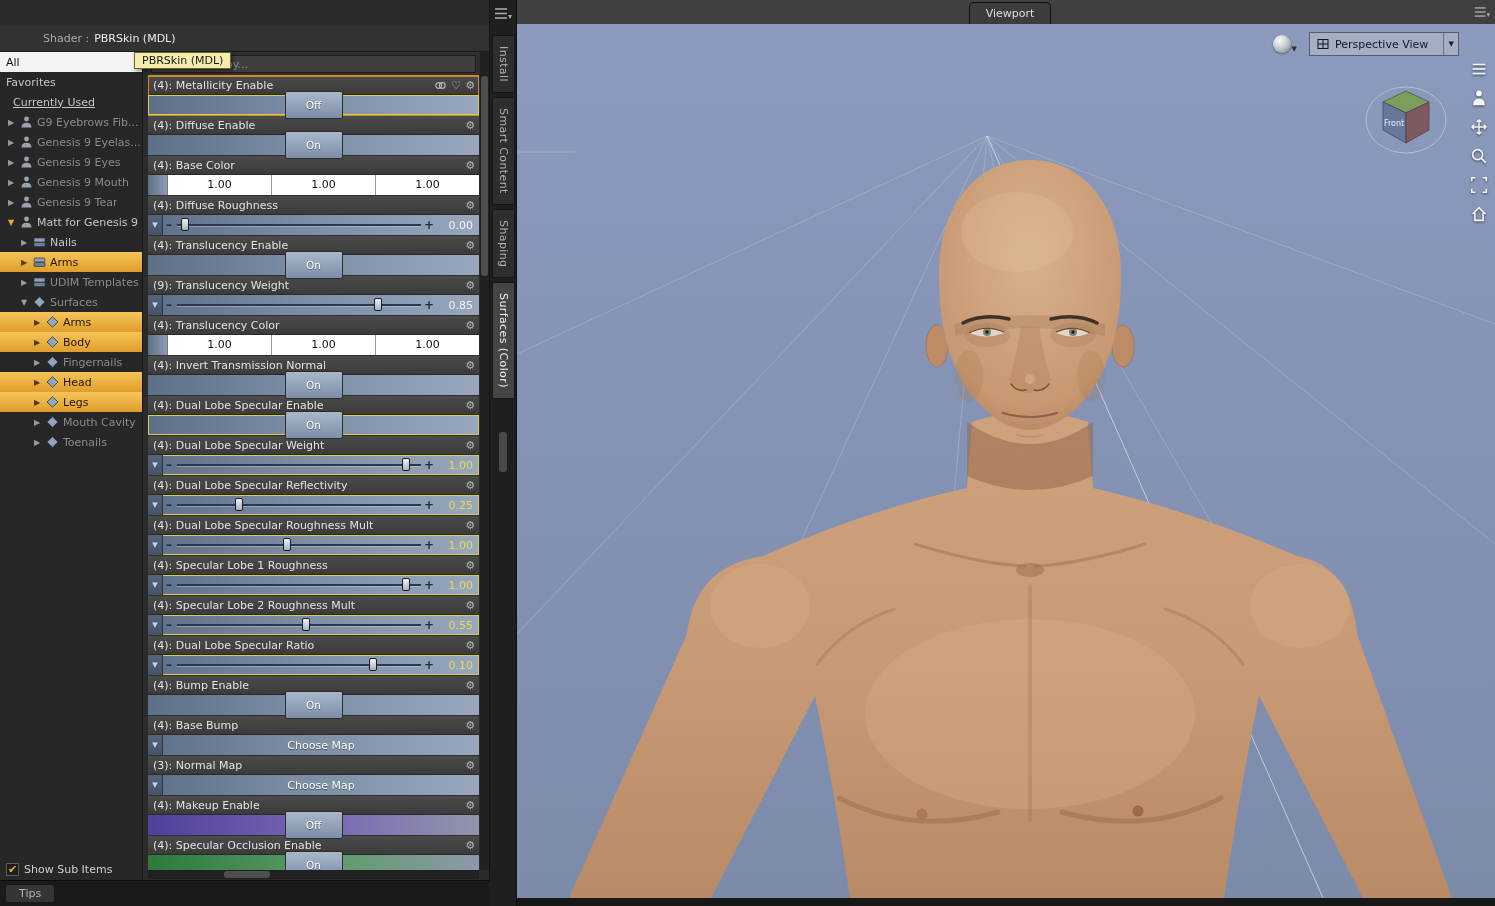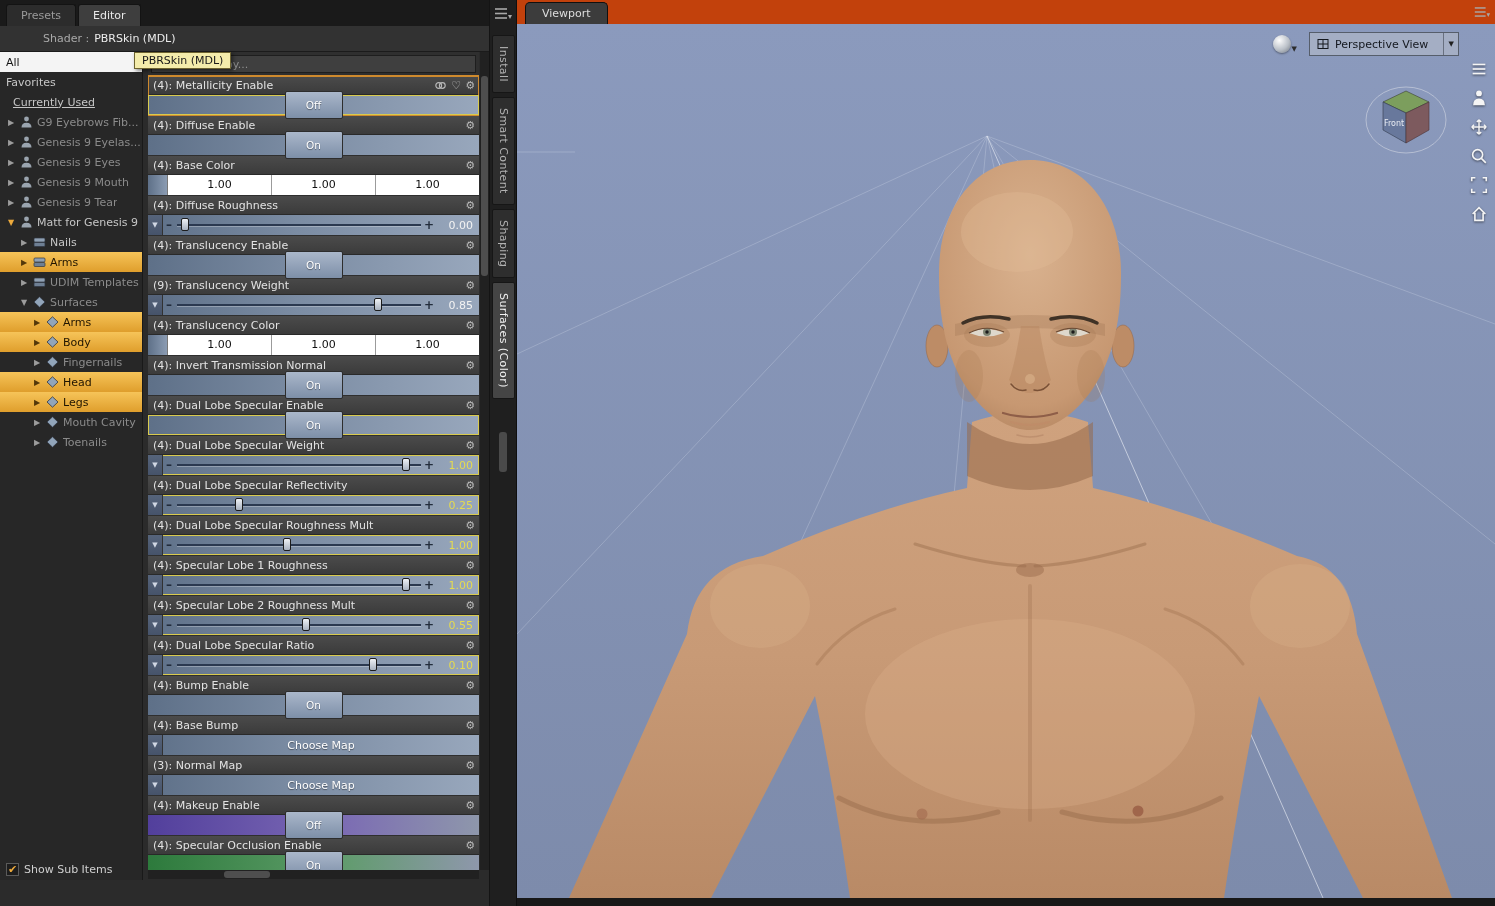--- a/index.html
+++ b/index.html
@@ -77,21 +77,21 @@
 
   
   .tab-strip{position:absolute;left:490px;top:0;width:27px;height:906px;background:#1f1f1f;border-right:1px solid #0f0f0f;}
   .strip-menu{width:20px;height:15px;margin:6px auto 14px;display:block;}
   .vtab{writing-mode:vertical-rl;padding:10px 4px;margin:4px 2px;background:#2e2e2e;border:1px solid #161616;border-radius:2px;color:#b2b2b2;font-size:11px;letter-spacing:.4px;text-align:center;cursor:default;}
   .vtab.active{background:#454545;color:#f1f1f1;}
   .strip-scroll{position:absolute;left:9px;top:432px;width:8px;height:40px;background:#4a4a4a;border-radius:3px;}
 
   
   .viewport{position:absolute;left:517px;top:0;right:0;height:906px;background:#181818;}
-  .vp-tabbar{height:24px;display:flex;align-items:flex-end;position:relative;background:#c2410c;}
+  .vp-tabbar{height:24px;display:flex;align-items:flex-end;position:relative;background:#404040;justify-content:center;}
   .vp-tab{margin-left:8px;padding:4px 16px 4px 16px;background:#3c3c3c;border:1px solid #101010;border-bottom:none;border-radius:5px 5px 0 0;color:#dedede;}
   .vp-menu{position:absolute;right:4px;top:5px;width:18px;height:14px;}
   .vp-canvas{position:absolute;left:0;top:24px;right:0;bottom:8px;overflow:hidden;background:var(--viewport-bg,#8292b4);}
   .scene{position:absolute;inset:0;width:100%;height:100%;display:block;}
   .vp-topctl{position:absolute;top:8px;right:36px;display:flex;align-items:center;gap:12px;}
   .sphere-wrap{display:flex;align-items:flex-end;}
   .sphere{width:18px;height:18px;border-radius:50%;background:radial-gradient(circle at 35% 30%,#fdfdfd,#bac0c8 55%,#6e747d);box-shadow:0 1px 2px rgba(0,0,0,.4);}
   .sphere-arrow{font-size:7px;color:#2c2c2c;margin-left:1px;}
   .view-dd{display:flex;align-items:center;gap:6px;height:24px;padding:0 4px 0 7px;background:rgba(186,192,203,.55);border:1px solid rgba(44,50,60,.65);color:#14181f;min-width:150px;}
   .view-dd-label{flex:1;}
@@ -100,24 +100,20 @@
   .vtool{width:22px;height:22px;display:flex;align-items:center;justify-content:center;filter:drop-shadow(0 1px 1px rgba(0,0,0,.55));cursor:default;}
   .nav-cube{position:absolute;top:52px;right:46px;width:86px;height:84px;}
 </style>
 </head>
 <body>
 
 <div class="app">
 
   <div class="left-panel">
 
-    <div class="top-tabs">
-      <div class="ttab">Presets</div>
-      <div class="ttab active">Editor</div>
-    </div>
 
     <div class="shader-row">
       <span class="shader-prefix">Shader :</span>
       <span class="shader-name">PBRSkin (MDL)</span>
     </div>
 
     <div class="cat-col" id="sidebar-list">
         <div class="cat-row sel-white" style="padding-left: 6px;">
           <span class="clabel">All</span>
         </div>
@@ -547,20 +543,23 @@
         </div>
     </div>
 
     <div class="v-scroll">
       <div class="v-thumb"></div>
     </div>
     <div class="h-scroll">
       <div class="h-thumb"></div>
     </div>
 
+    <div class="footer-bar">
+      <button class="tips-btn">Tips</button>
+    </div>
 
     <div class="tooltip">PBRSkin (MDL)</div>
   </div>
 
   <div class="tab-strip">
     <svg class="strip-menu" viewBox="0 0 20 15">
       <g stroke="#a8a8a8" stroke-width="1.6">
           <line x1="2" y1="3" x2="14" y2="3"></line>
           <line x1="2" y1="7.5" x2="14" y2="7.5"></line>
           <line x1="2" y1="12" x2="14" y2="12"></line>

